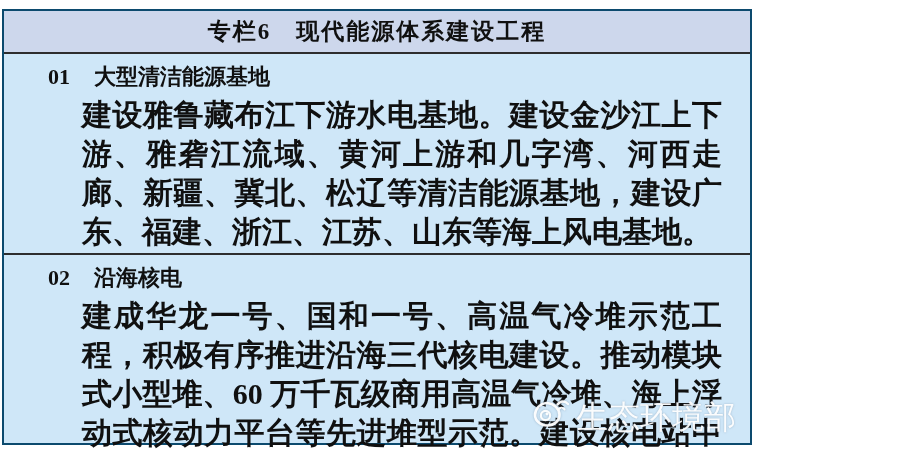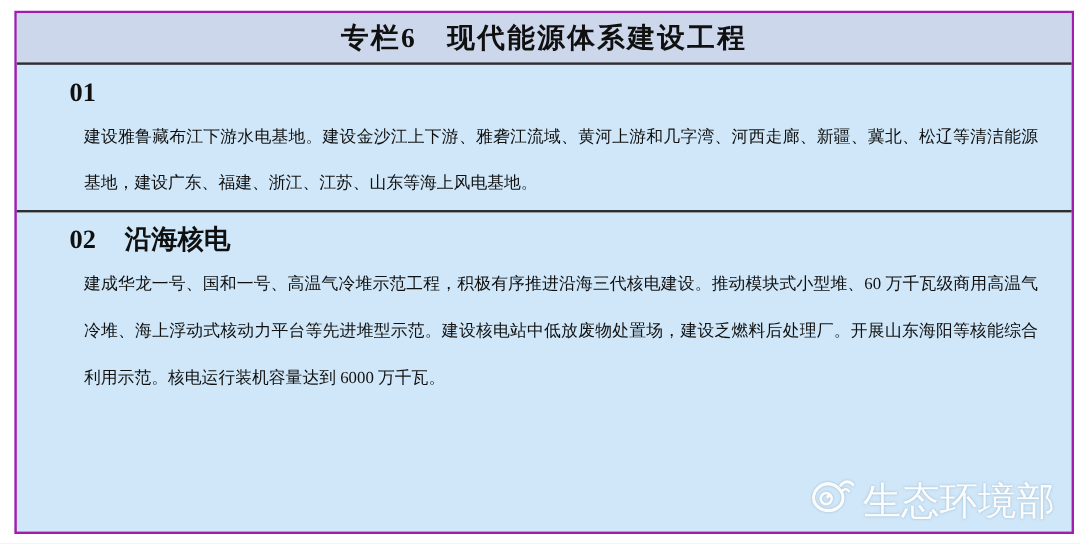--- a/index.html
+++ b/index.html
@@ -5,23 +5,23 @@
   html, body { margin: 0; padding: 0; }
   body {
     width: 900px; height: 453px;
     background: #ffffff;
     overflow: hidden;
     position: relative;
     font-family: "Liberation Serif", "DejaVu Serif", serif;
   }
   .panel {
     position: absolute;
-    left: 12px; top: 9px;
-    width: 883px; height: 436px;
-    border: 2px solid #a21caf;
+    left: 2px; top: 9px;
+    width: 750px; height: 436px;
+    border: 2px solid #0c4a6e;
     box-sizing: border-box;
     background: #cfe7f8;
   }
   .panel-header {
     height: 41px;
     background: #cdd7ec;
     border-bottom: 2px solid #2e2e2e;
     display: flex; align-items: center; justify-content: center;
     font-size: 23px; font-weight: bold; color: #101010;
     letter-spacing: 2px;
@@ -29,25 +29,26 @@
   .panel-body { position: relative; }
   .section { padding: 6px 28px 2px 30px; }
   .sec-head {
     display: flex;
     font-size: 22px; font-weight: bold; color: #101010;
     line-height: 33px;
     margin-left: 14px;
   }
   .sec-num { width: 46px; flex: 0 0 46px; }
   .sec-body {
-    margin: 2px 0 0 26px;
-    font-size: 14px; color: #101010;
+    margin: 2px 0 0 48px;
+    font-size: 30px; color: #101010;
     line-height: 39px;
     text-align: justify;
     text-justify: inter-character;
+    font-weight: bold;
   }
   .divider { border-top: 2px solid #2e2e2e; height: 0; }
   .watermark {
     position: absolute;
     right: 14px; bottom: 3px;
     display: flex; align-items: flex-start; gap: 7px;
     color: rgba(255,255,255,0.95);
     font-size: 32px;
     text-shadow: 0 0 2px rgba(110,135,160,0.55);
     pointer-events: none;
@@ -58,20 +59,21 @@
 <body>
 
 <div class="panel">
   <div class="panel-header">专栏6　现代能源体系建设工程</div>
 
   <div class="panel-body">
 
     <div class="section">
       <div class="sec-head">
         <span class="sec-num">01</span>
+        <span class="sec-title">大型清洁能源基地</span>
       </div>
       <p class="sec-body">建设雅鲁藏布江下游水电基地。建设金沙江上下游、雅砻江流域、黄河上游和几字湾、河西走廊、新疆、冀北、松辽等清洁能源基地，建设广东、福建、浙江、江苏、山东等海上风电基地。</p>
     </div>
 
     <div class="divider"></div>
 
     <div class="section">
       <div class="sec-head">
         <span class="sec-num">02</span>
         <span class="sec-title">沿海核电</span>

